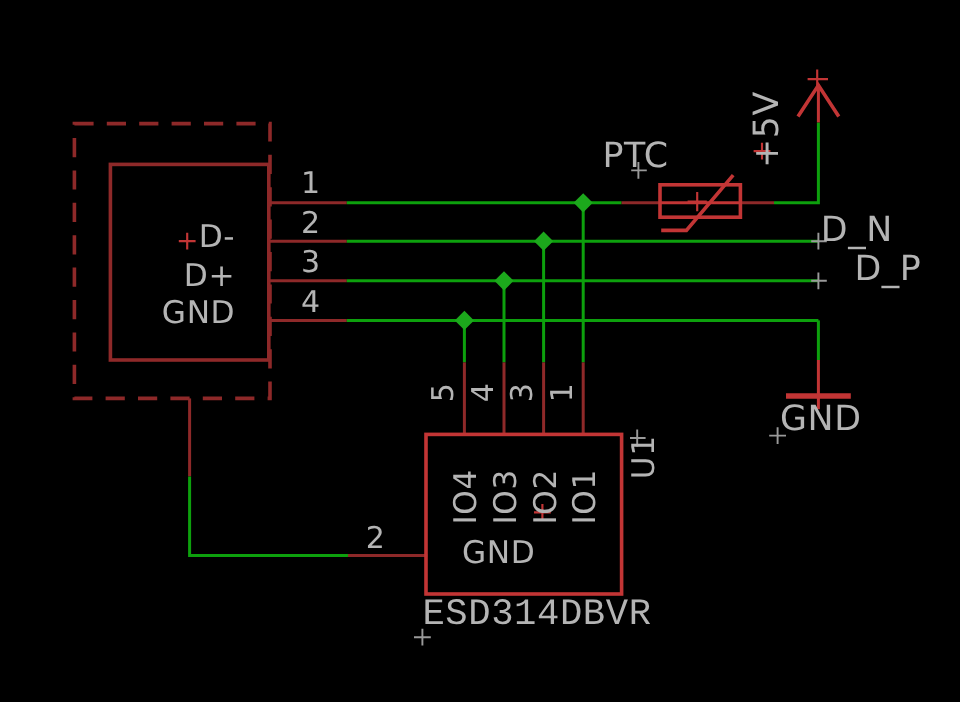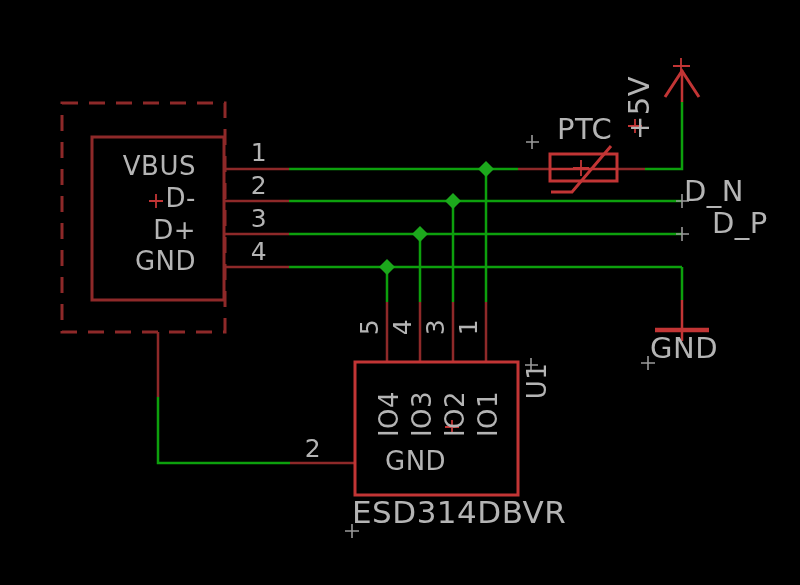--- a/index.html
+++ b/index.html
@@ -117,31 +117,30 @@
     <g stroke="#9A9A9A" stroke-width="1.6" fill="none">
       <path d="M526 142 H539 M532 135 V149"></path>
       <path d="M676 201 H689 M682 194 V208"></path>
       <path d="M676 234 H689 M682 227 V241"></path>
       <path d="M641 363 H655 M648 356 V370"></path>
       <path d="M525 365 H538 M531 358 V372"></path>
       <path d="M345 531 H359 M352 524 V538"></path>
     </g>
   </svg>
 
-  <div class="txt pin-name right-align" style="left:96px; top:153px; width:100px;">VBUS</div>
   <div class="txt pin-name right-align" style="left:96px; top:185px; width:100px;">D-</div>
   <div class="txt pin-name right-align" style="left:96px; top:217px; width:100px;">D+</div>
   <div class="txt pin-name right-align" style="left:96px; top:248px; width:100px;">GND</div>
 
   <div class="txt pin-num center-align" style="left:247px; top:140px; width:24px;">1</div>
   <div class="txt pin-num center-align" style="left:247px; top:173px; width:24px;">2</div>
   <div class="txt pin-num center-align" style="left:247px; top:206px; width:24px;">3</div>
   <div class="txt pin-num center-align" style="left:247px; top:239px; width:24px;">4</div>
 
-  <div class="txt net-label" style="left:557px; top:115px;">PTC</div>
+  <div class="txt net-label" style="left:502px; top:115px;">PTC</div>
 
   <div class="txt net-label vtext" style="left:639px; top:108px;">+5V</div>
 
   <div class="txt net-label" style="left:684px; top:177px;">D_N</div>
   <div class="txt net-label" style="left:712px; top:209px;">D_P</div>
 
   <div class="txt net-label" style="left:650px; top:334px;">GND</div>
 
   <div class="txt pin-num vtext" style="left:369px; top:327px;">5</div>
   <div class="txt pin-num vtext" style="left:402px; top:327px;">4</div>
@@ -150,15 +149,15 @@
 
   <div class="txt pin-name vtext" style="left:389px; top:414px;">IO4</div>
   <div class="txt pin-name vtext" style="left:422px; top:414px;">IO3</div>
   <div class="txt pin-name vtext" style="left:455px; top:414px;">IO2</div>
   <div class="txt pin-name vtext" style="left:488px; top:414px;">IO1</div>
 
   <div class="txt pin-name" style="left:385px; top:448px;">GND</div>
   <div class="txt pin-num center-align" style="left:301px; top:436px; width:24px;">2</div>
 
   <div class="txt pin-name vtext" style="left:537px; top:381px;">U1</div>
-  <div class="txt part-label" style="left:352px; top:497px;">ESD314DBVR</div>
+  <div class="txt part-label" style="left:352px; top:497px;font-family:Liberation Mono, monospace;">ESD314DBVR</div>
 
 </div>
 
 </body></html>

